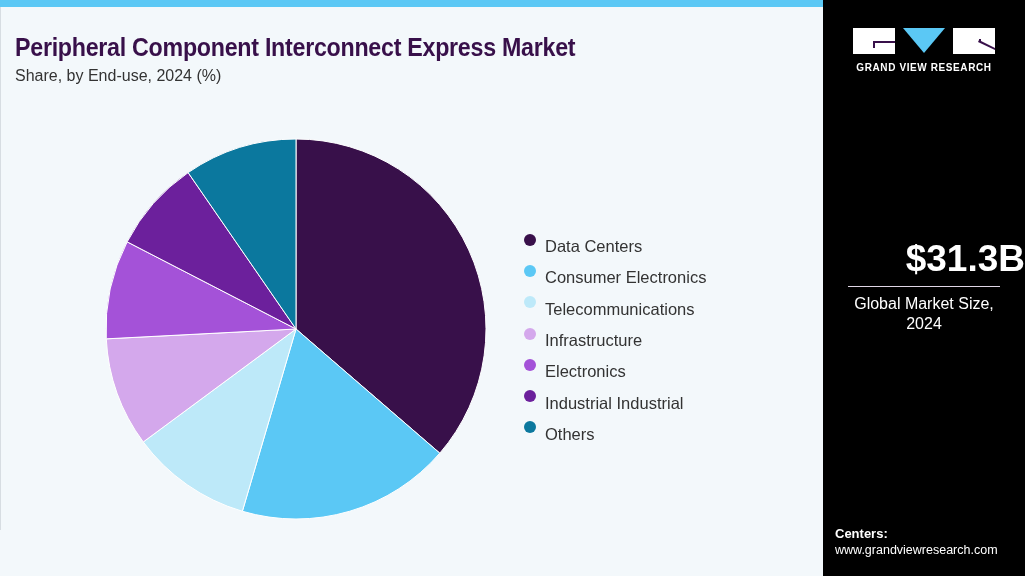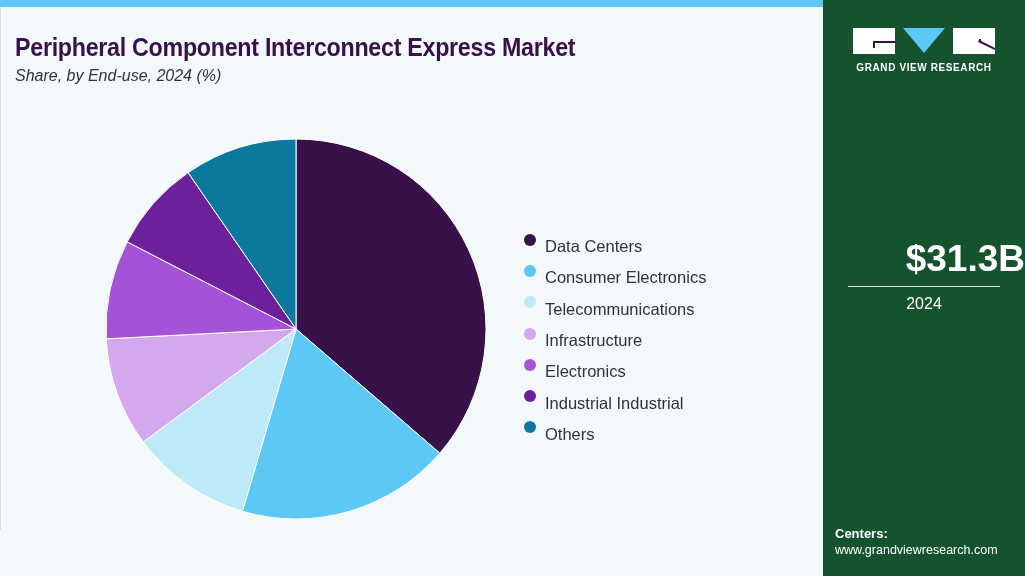--- a/index.html
+++ b/index.html
@@ -1,26 +1,26 @@
 <!DOCTYPE html>
 <html><head>
 <meta charset="utf-8">
 <style>
   html, body { margin:0; padding:0; }
   body { width:1025px; height:576px; overflow:hidden; background:#f3f8fb; font-family:"Liberation Sans", sans-serif; position:relative; }
   .topbar { position:absolute; left:0; top:0; width:823px; height:7px; background:#5bc8f5; }
   .main { position:absolute; left:0; top:7px; width:823px; height:523px; background:#f3f8fb; border-left:1px solid #d7dde2; box-sizing:border-box; }
   .title { position:absolute; left:14px; top:26px; font-size:25px; font-weight:bold; color:#38104a; letter-spacing:-0.3px; white-space:nowrap; transform:scaleX(0.93); transform-origin:left; }
-  .subtitle { position:absolute; left:14px; top:60px; font-size:16px; color:#333; white-space:nowrap;font-style:italic; }
+  .subtitle { position:absolute; left:14px; top:60px; font-size:16px; color:#333; white-space:nowrap; }
   .pie { position:absolute; left:104px; top:137px; }
   .legend { position:absolute; left:524px; top:224px; }
   .legend-item { display:flex; align-items:center; height:31.3px; }
   .dot { width:12px; height:12px; border-radius:50%; margin-right:9px; flex:none; }
   .legend-label { font-size:16.5px; color:#333; white-space:nowrap;margin-top:14px; }
-  .side { position:absolute; left:823px; top:0; width:202px; height:576px; background:#14532d; }
+  .side { position:absolute; left:823px; top:0; width:202px; height:576px; background:#000000; }
   .logo { position:absolute; left:30px; top:28px; width:142px; height:26px; }
   .logo-text { position:absolute; left:0; top:62px; width:202px; text-align:center; color:#fff; font-size:10px; font-weight:bold; letter-spacing:0.6px; }
   .market-value { position:absolute; left:0; top:238px; width:202px; text-align:right; color:#fff; font-size:37px; font-weight:bold; }
   .divider { position:absolute; left:25px; top:286px; width:152px; height:1px; background:#e0d6e6; }
   .market-label { position:absolute; left:0; top:294px; width:202px; text-align:center; color:#fff; font-size:16px; line-height:20px; }
   .source-title { position:absolute; left:12px; top:526px; color:#fff; font-size:13px; font-weight:bold; }
   .source-url { position:absolute; left:12px; top:543px; color:#fff; font-size:12.5px; }
 </style>
 </head>
 <body>
@@ -80,17 +80,18 @@
     <rect x="20" y="13" width="2" height="7" fill="#38104a"></rect>
     <polygon points="50,0 92,0 71,25" fill="#5bc8f5"></polygon>
     <rect x="100" y="0" width="42" height="26" fill="#ffffff"></rect>
     <polygon points="126,12 142,20 142,22 125,14" fill="#38104a"></polygon>
     <rect x="126" y="11" width="2" height="3" fill="#38104a"></rect>
   </svg>
   <div class="logo-text">GRAND VIEW RESEARCH</div>
   <div class="market-value">$31.3B</div>
   <div class="divider"></div>
   <div class="market-label">
+    <div>Global Market Size,</div>
     <div>2024</div>
   </div>
   <div class="source-title">Centers:</div>
   <div class="source-url">www.grandviewresearch.com</div>
 </div>
 
 </body></html>

